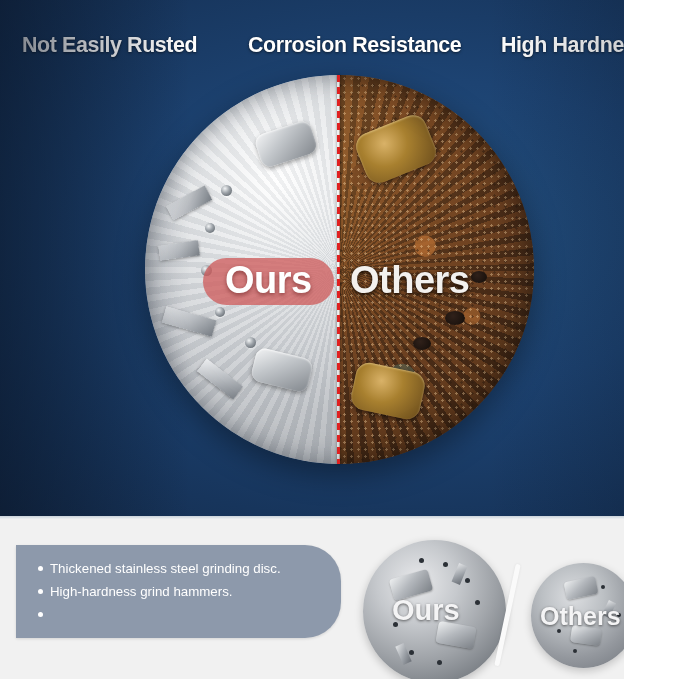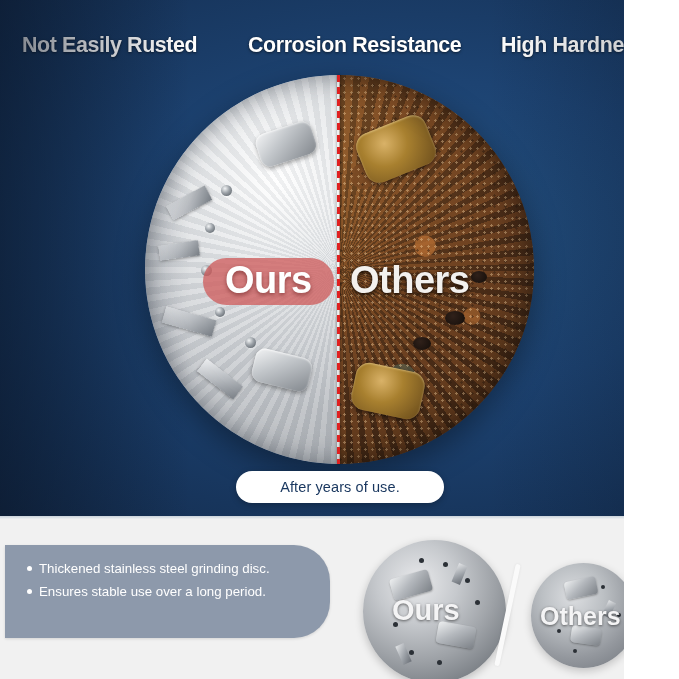--- a/index.html
+++ b/index.html
@@ -184,21 +184,21 @@
   .bottom{
     position:absolute;left:0;top:516px;width:679px;height:163px;
     background:#f1f1f1;
   }
   .bottom-sep{
     position:absolute;left:0;top:0;width:679px;height:3px;
     background:linear-gradient(180deg,#c9d2da 0%, #eef0f1 100%);
   }
 
   .feature-box{
-    position:absolute;left:5px;top:29px;width:325px;height:93px;
+    position:absolute;left:16px;top:29px;width:325px;height:93px;
     background:#8d99ab;
     border-radius:0 36px 36px 0;
     box-shadow:0 1px 3px rgba(0,0,0,.12);
   }
   .feature-list{
     list-style:none;margin:0;padding:12px 0 0 22px;
   }
   .feature-list li{
     color:#fff;font-size:13.3px;line-height:23px;
     white-space:nowrap;
@@ -300,34 +300,32 @@
 
     <div class="divider"></div>
 
     <div class="ours-pill">
       <span>Ours</span>
     </div>
     <div class="others-label">
       <span>Others</span>
     </div>
 
-    <div class="after-pill">
-      <span>After years of use.</span>
-    </div>
 
     <div class="hero-vignette"></div>
   </div>
 
   <div class="bottom">
     <div class="bottom-sep"></div>
 
     <div class="feature-box">
       <ul class="feature-list">
         <li><span class="bullet-dot"></span><span>Thickened stainless steel grinding disc.</span></li>
-        <li><span class="bullet-dot"></span><span>Ensures stable use over a long period.</span></li>
+        <li><span class="bullet-dot"></span><span>High-hardness grind hammers.</span></li>
+        <li><span class="bullet-dot"></span></li>
       </ul>
     </div>
 
     <div class="prod prod-ours">
       <div class="prod-ours-teeth"></div>
       <div class="pd-bolt" style="left:28px;top:34px;width:40px;height:22px;transform:rotate(-16deg);"></div>
       <div class="pd-bolt" style="left:74px;top:84px;width:38px;height:22px;transform:rotate(10deg);"></div>
       <div class="pd-blade" style="left:92px;top:24px;width:9px;height:20px;transform:rotate(22deg);"></div>
       <div class="pd-blade" style="left:36px;top:104px;width:9px;height:20px;transform:rotate(-24deg);"></div>
       <div class="pd-hole" style="left:56px;top:18px;width:5px;height:5px;"></div>

